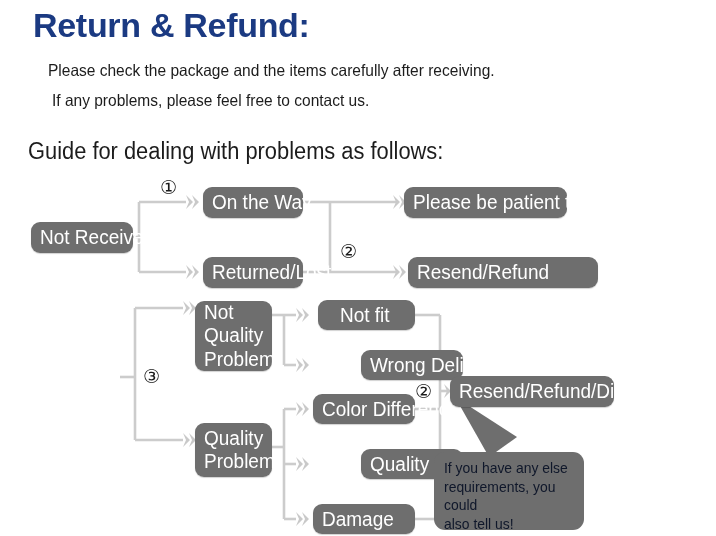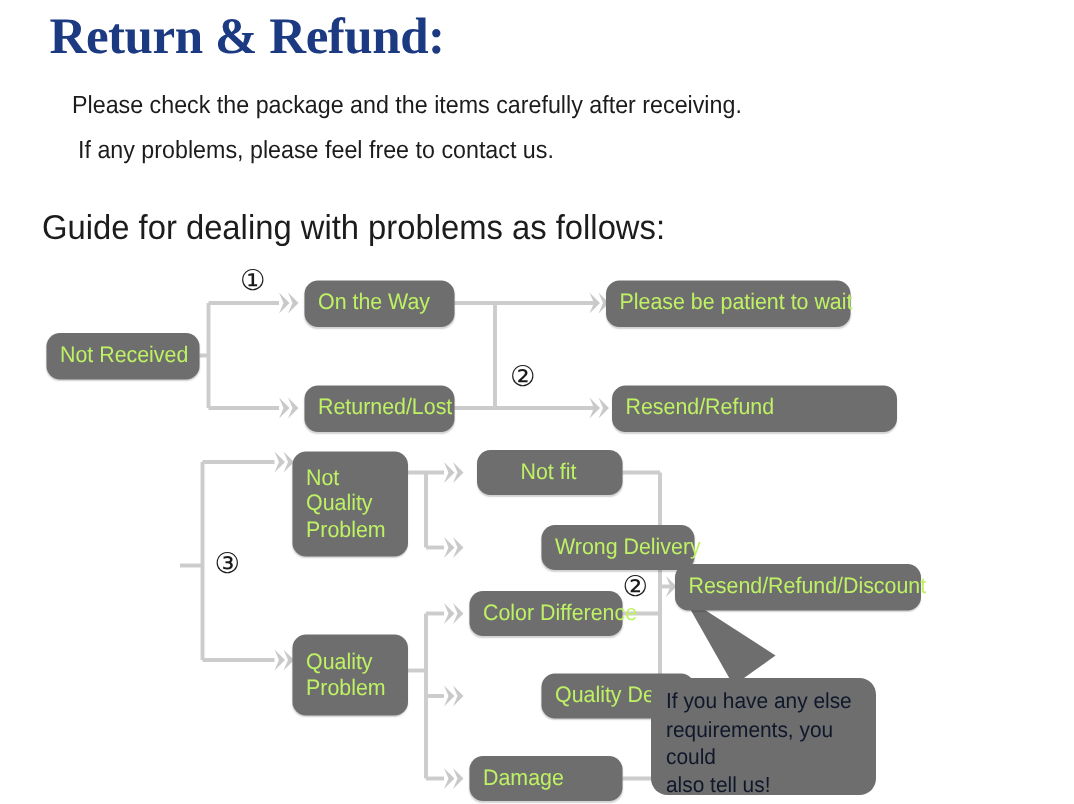--- a/index.html
+++ b/index.html
@@ -21,21 +21,21 @@
     left: 0; top: 0;
     width: 716px;
     height: 536px;
   }
 
   
   .title {
     position: absolute;
     left: 33px;
     top: 6px;
-    font-family: Liberation Serif, serif;
+    font-family: Liberation Sans, sans-serif;
     font-weight: bold;
     font-size: 34px;
     letter-spacing: -0.3px;
     color: #1b3a82;
     white-space: nowrap;
   }
   .lede {
     position: absolute;
     font-size: 16.5px;
     color: #1c1c1c;
@@ -72,22 +72,22 @@
     width: 716px;
     height: 361px;
   }
 
   
   .node {
     position: absolute;
     box-sizing: border-box;
     background: #6e6e6e;
     border-radius: 9px;
-    color: #bef264;
-    font-size: 15px;
+    color: #ffffff;
+    font-size: 20px;
     line-height: 1.12;
     display: flex;
     align-items: center;
     padding: 0 9px;
     white-space: nowrap;
     box-shadow: 0 1px 1px rgba(0,0,0,0.18);
     z-index: 3;
   }
   .node.multi {
     white-space: normal;

